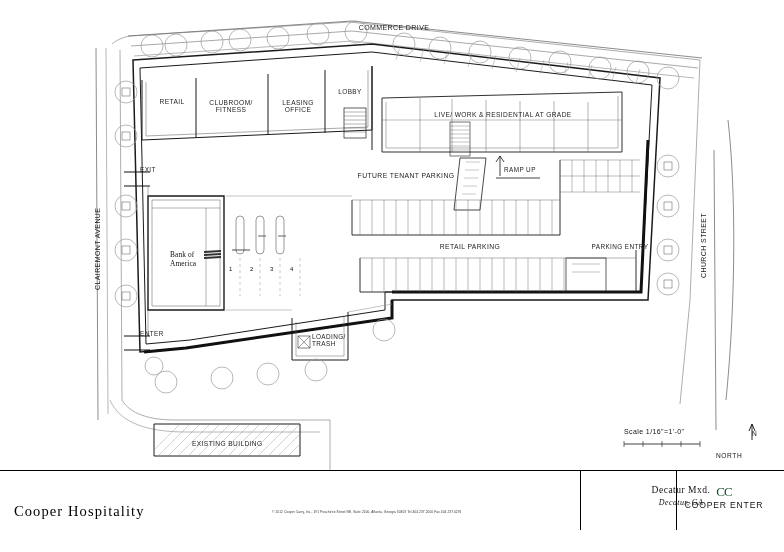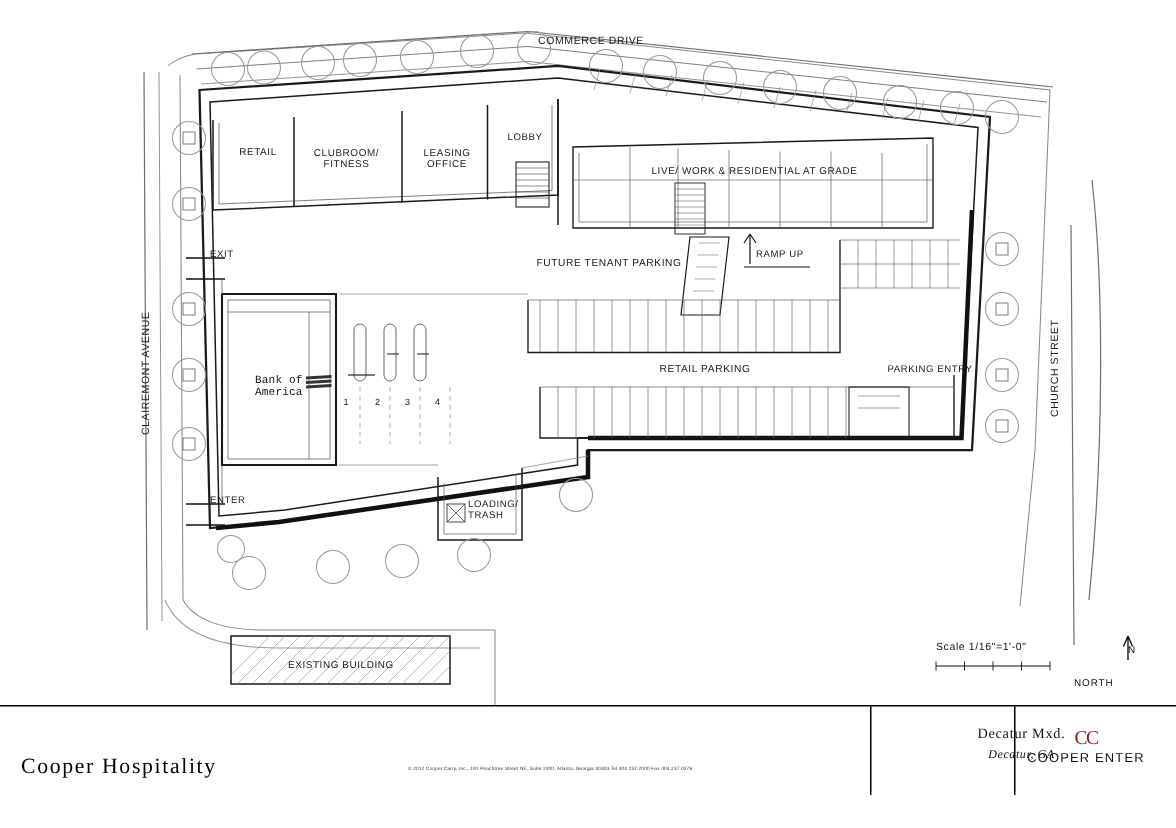--- a/index.html
+++ b/index.html
@@ -133,21 +133,21 @@
     right: 12px;
     top: 14px;
     width: 96px;
     text-align: center;
   }
   #cc-logo .mark {
     font-family: "Liberation Serif", serif;
     font-size: 13px;
     line-height: 13px;
     letter-spacing: -1px;
-    color: #7f1d1d;
+    color: #14532d;
   }
   #cc-logo .nm {
     margin-top: 2px;
     font-size: 8.6px;
     letter-spacing: 0.8px;
     color: #111;
     font-family: "Liberation Sans", sans-serif;
   }
   
   #scaletxt {
@@ -174,21 +174,21 @@
   #boa {
     position: absolute;
     left: 146px;
     top: 249px;
     width: 74px;
     height: 12px;
   }
   #boa .txt {
     position: absolute;
     left: 0; top: 1px;
-    font-family: Liberation Mono, monospace;
+    font-family: Liberation Serif, serif;
     font-size: 7.4px;
     letter-spacing: 0.1px;
     color: #111;
     padding-left: 24px;
   }
   .numrow {
     position: absolute;
     font-size: 6px;
     letter-spacing: 0.2px;
   }

